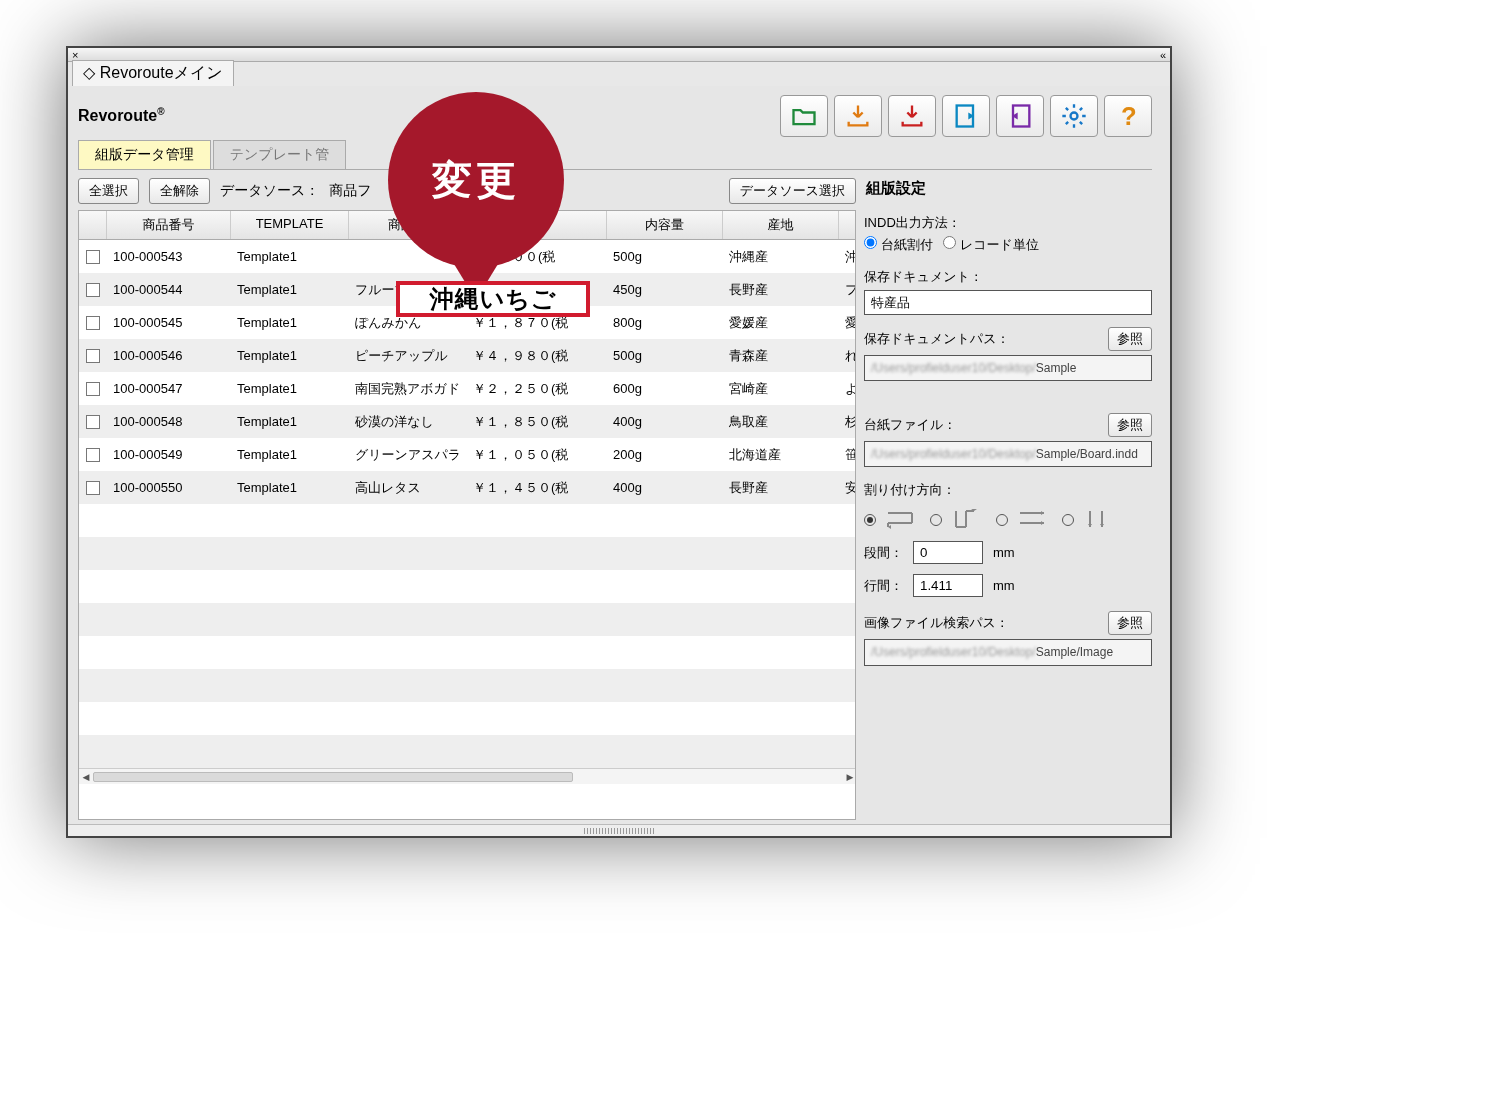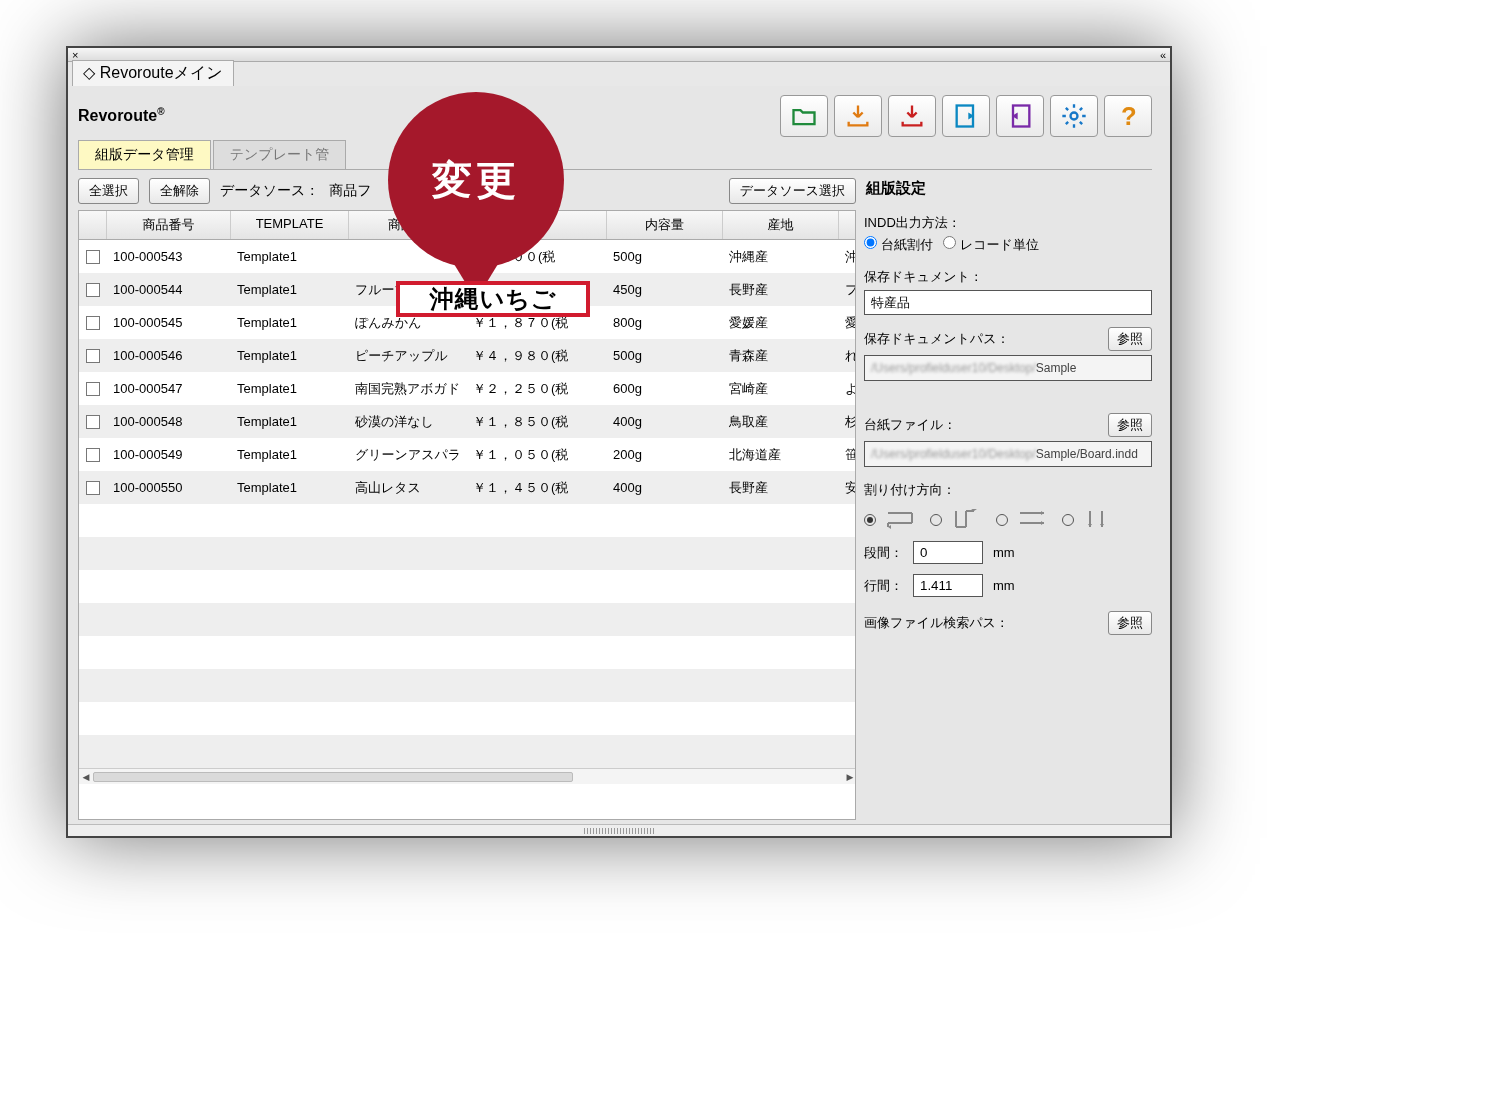--- a/index.html
+++ b/index.html
@@ -344,20 +344,21 @@
         <div class="numrow">
           <span>行間：</span>
           <input class="ninput" value="1.411" style="">
           <span>mm</span>
         </div>
 
         <div class="flabel" style="margin-top:14px">
           <span>画像ファイル検索パス：</span>
           <button class="btn" style="padding:2px 8px">参照</button>
         </div>
+        <div class="tpath"><span class="blur">/Users/profielduser10/Desktop/</span><span>Sample/Image</span></div>
       </div>
     </div>
   </div>
 
   <div class="statusbar">
         <div class="grip"></div>
       </div>
 
   <div class="callout">
     <div class="bubble">

